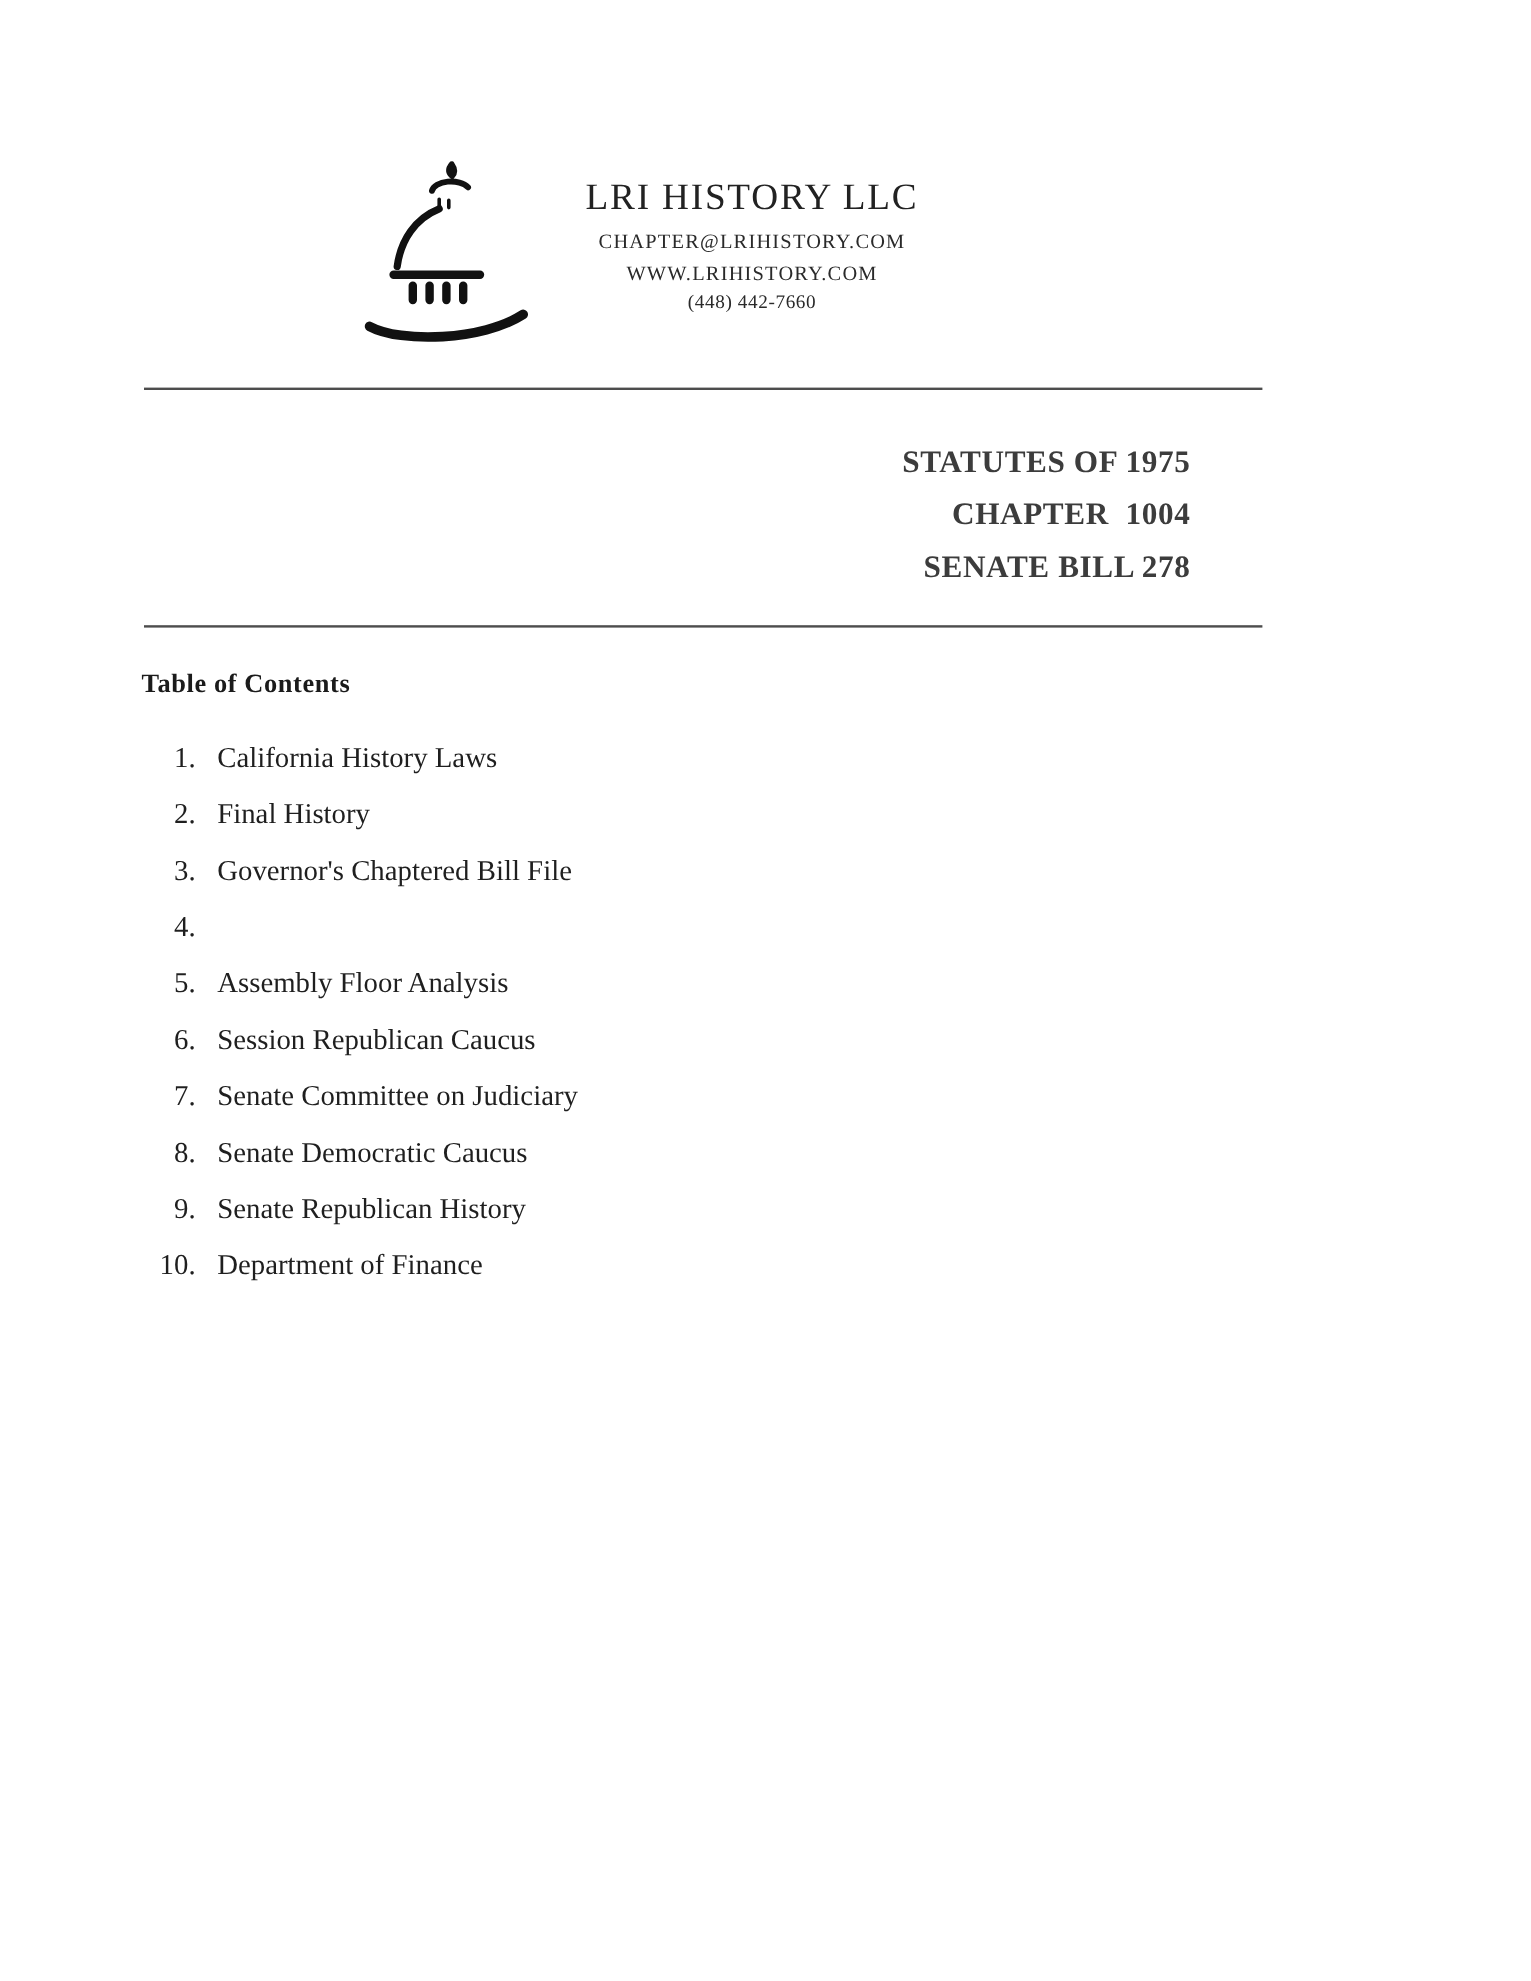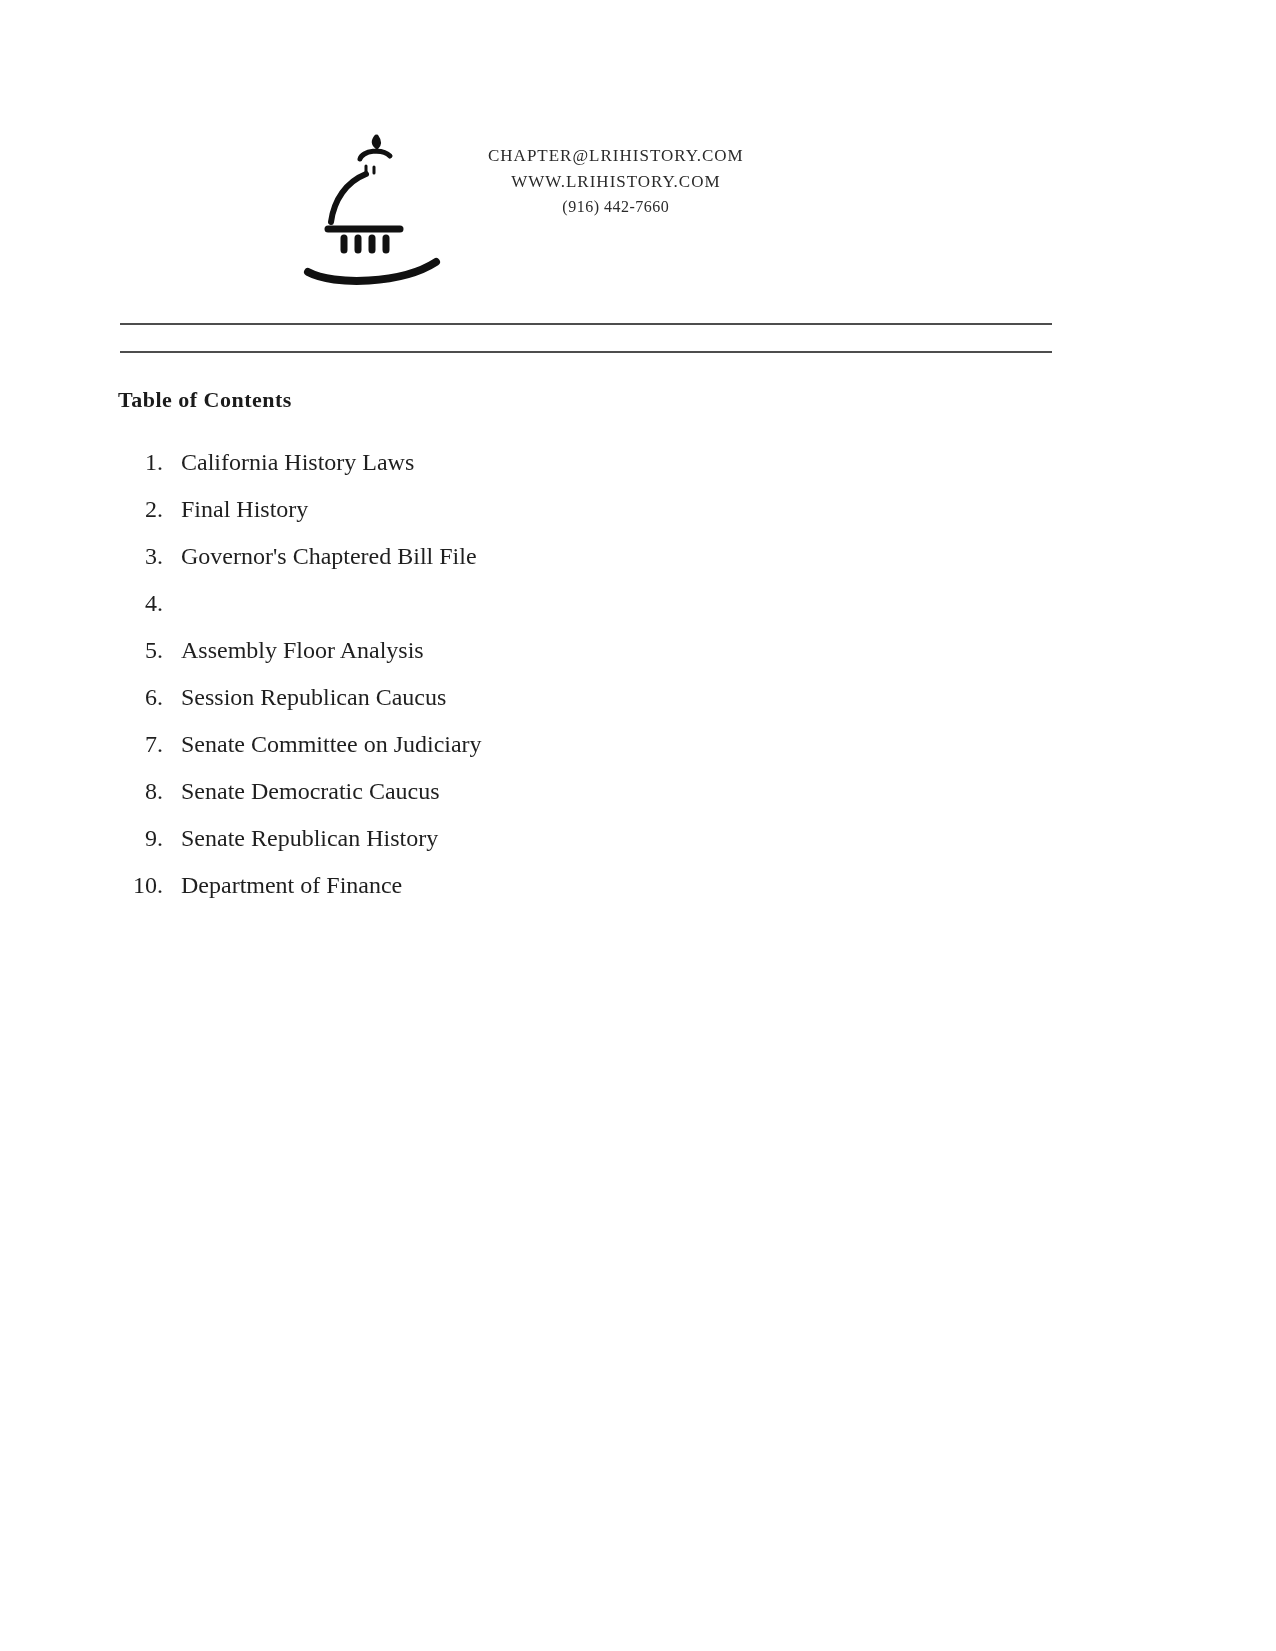--- a/index.html
+++ b/index.html
@@ -112,28 +112,34 @@
 
       <path d="M66,48 C46,56 34,74 31,96" stroke-width="6"></path>
 
       <path d="M28,103 L100,103" stroke-width="7"></path>
 
       <path d="M44,112 l0,12 M58,112 l0,12 M72,112 l0,12 M86,112 l0,12" stroke-width="7"></path>
 
       <path d="M8,146 C34,160 102,158 136,136" stroke-width="8"></path>
     </svg>
     <div class="header-text">
+      <div class="company-name">LRI HISTORY LLC</div>
       <div class="contact-line">CHAPTER@LRIHISTORY.COM</div>
       <div class="contact-line">WWW.LRIHISTORY.COM</div>
-      <div class="phone-line">(916) 442-7660</div>
+      <div class="phone-line">(448) 442-7660</div>
     </div>
   </div>
 
   <div class="rule rule-top"></div>
 
+  <div class="title-block">
+    <div class="title-line">STATUTES OF 1975</div>
+    <div class="title-line">CHAPTER  1004</div>
+    <div class="title-line">SENATE BILL 278</div>
+  </div>
 
   <div class="rule rule-bottom"></div>
 
   <div class="toc-heading">Table of Contents</div>
 
   <div class="toc-list">
     <div class="toc-row">
       <span class="toc-num">1.</span>
       <span class="toc-label">California History Laws</span>
     </div>

